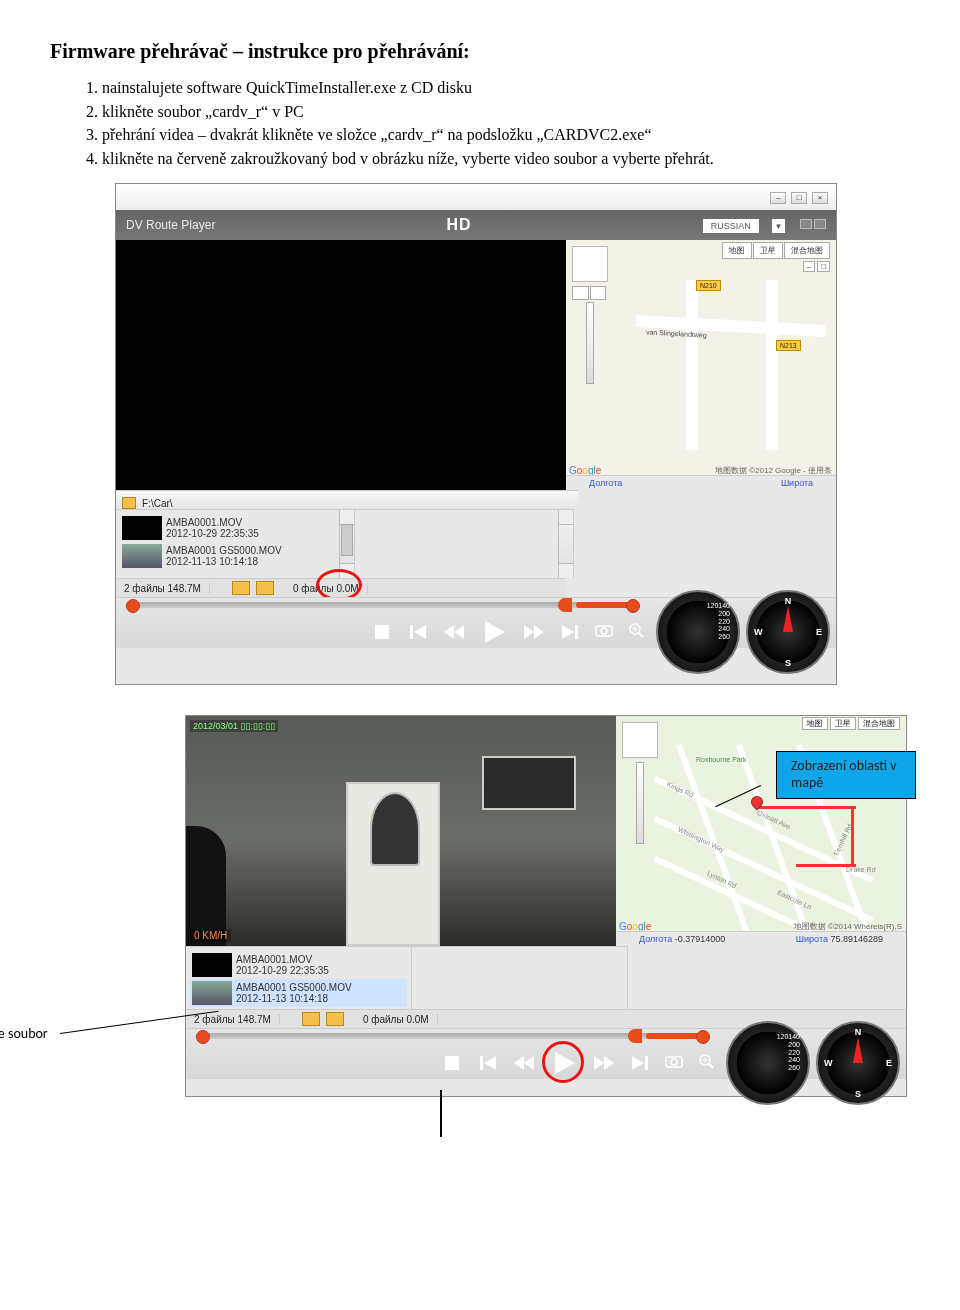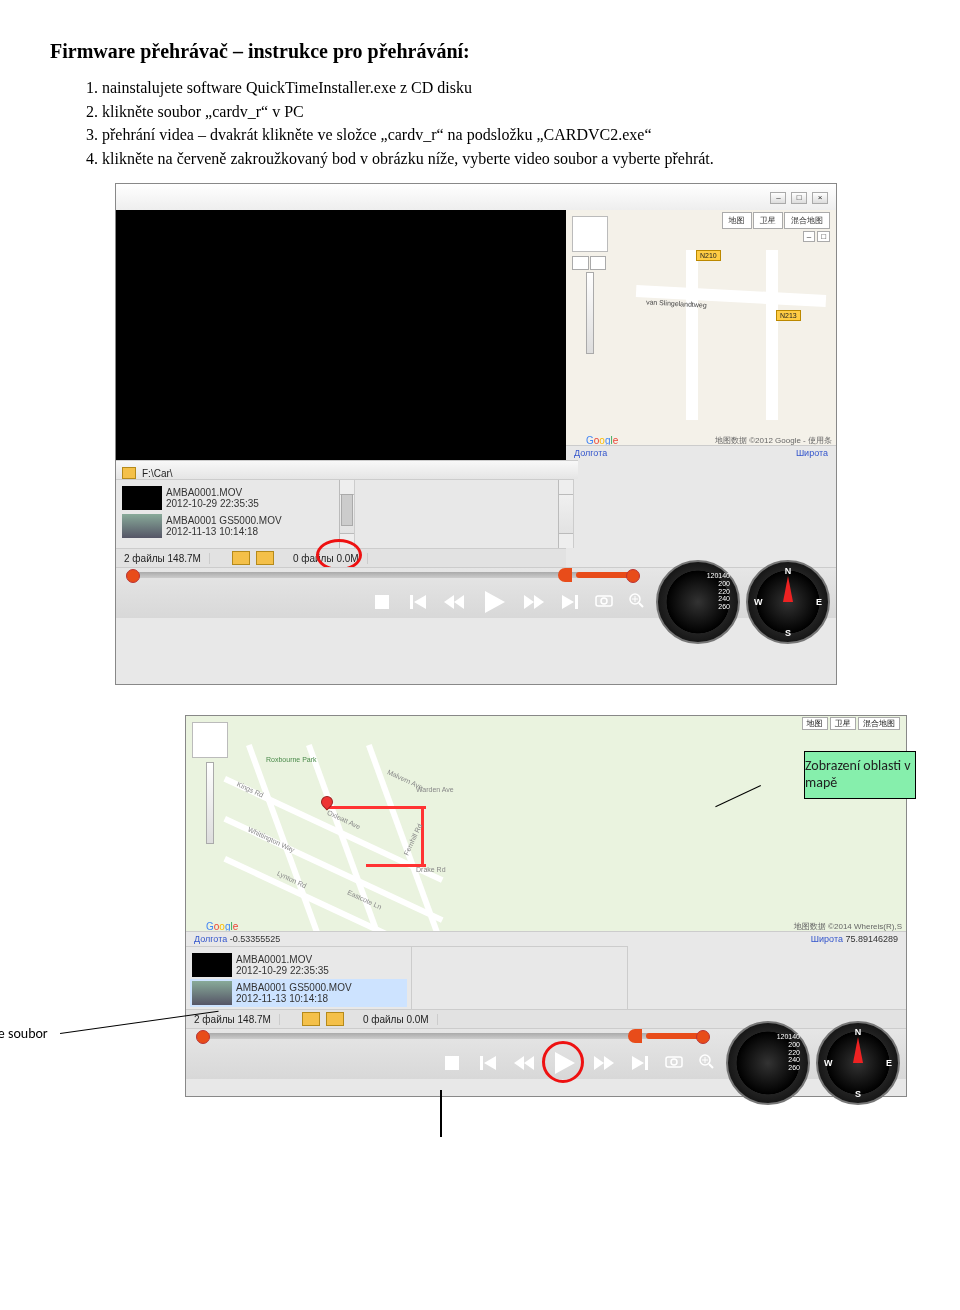--- a/index.html
+++ b/index.html
@@ -120,40 +120,40 @@
     border: 1px solid #aaa;
     background: #fff;
     margin-left: -1px;
   }
   .roads {
     position:absolute;
     background:#fff;
   }
   .google {
     position: absolute;
-    left: 20px; bottom: 14px;
+    left: 3px; bottom: 14px;
     font-size: 10px;
     color: #555;
     font-family: Arial;
   }
   
   .google-text span:nth-child(1){color:#4285F4}
   .google-text span:nth-child(2){color:#EA4335}
   .google-text span:nth-child(3){color:#FBBC05}
   .google-text span:nth-child(4){color:#4285F4}
   .google-text span:nth-child(5){color:#34A853}
   .google-text span:nth-child(6){color:#EA4335}
   .mapfoot {
     position:absolute; left:0; right:0; bottom:0;
     background:#e8e8e8;
     border-top:1px solid #ccc;
     font-size:9px;
     display:flex;
     justify-content:space-between;
-    padding: 2px 8px;
+    padding: 2px 23px;
     color:#35c;
   }
   .mapcredit{
     position:absolute;right:4px;bottom:14px;font-size:8px;color:#666;
   }
 
   .pathbar {
     background: linear-gradient(#f8f8f8,#e5e5e5);
     height: 18px;
     border-top:1px solid #ccc;
@@ -312,22 +312,22 @@
     position:absolute;right:0;top:250px;width:280px;height:58px;
     background:#f1f1ec;border:1px solid #ccc;font-size:8px;color:#666;
   }
   .chart .yax{position:absolute;left:2px;top:2px;bottom:2px;width:22px;display:flex;flex-direction:column;justify-content:space-between;text-align:right;}
   .chart .axis{position:absolute;left:26px;right:4px;top:50%;height:1px;background:#999;}
   .chart .line{position:absolute;left:26px;right:4px;top:38%;height:2px;background:#3a3;}
 
   .callout {
     position: absolute;
     border: 1px solid #000;
-    background: #86efac;
-    padding: 6px 0;
+    background: #0ea5e9;
+    padding: 6px 14px;
     font-family: Calibri, Arial, sans-serif;
     font-size: 14px;
     line-height:1.2;
   }
   .callout-line {
     position: absolute;
     background: #000;
     height: 1px;
     transform-origin: 0 0;
     z-index:5;
@@ -352,20 +352,29 @@
   <li>klikněte na červeně zakroužkovaný bod v obrázku níže, vyberte video soubor a vyberte přehrát.</li>
 </ol>
 
 <div class="screenshot screenshot1">
   <div class="titlebar">
     <span></span>
     <span class="winbtns">
       <span>–</span>
       <span>□</span>
       <span>×</span>
+    </span>
+  </div>
+  <div class="appheader">
+    <span>DV Route Player</span>
+    <span class="hd">HD</span>
+    <span>
+      <span class="langbox">RUSSIAN</span>
+      <span class="langbox" style="padding:2px 4px">▾</span>
+      <span class="headerbtns"><span></span><span></span></span>
     </span>
   </div>
 
   <div class="mainrow">
     <div class="videopane s1-video"></div>
     <div class="mappane" style="height:250px">
       <div class="maptabs">
         <span>地图</span>
         <span>卫星</span>
         <span>混合地图</span>
@@ -527,20 +536,29 @@
   <div class="callout-line" style="left:10px;top:318px;width:160px;transform:rotate(-8deg)"></div>
 
   <div class="screenshot screenshot2">
     <div style="position:absolute;top:2px;right:6px;font-size:8px;z-index:3">
       <span style="border:1px solid #aaa;background:#fff;padding:1px 4px">地图</span>
       <span style="border:1px solid #aaa;background:#fff;padding:1px 4px">卫星</span>
       <span style="border:1px solid #aaa;background:#fff;padding:1px 4px">混合地图</span>
     </div>
 
     <div class="mainrow">
+      <div class="s2-video">
+        <div class="house">
+          <div class="door"></div>
+          <div class="window"></div>
+          <div style="position:absolute;left:0;bottom:0;width:40px;height:120px;background:#111;border-radius:0 30px 0 0"></div>
+        </div>
+        <div class="overlay">2012/03/01  ▯▯:▯▯:▯▯</div>
+        <div class="kmh">0 KM/H</div>
+      </div>
       <div class="s2-map" style="height:230px">
         <div class="mapcontrols">
           <div class="pan"></div>
           <div class="slider"></div>
         </div>
         <div class="streets">
           <div class="st" style="left:40px;top:60px;width:240px;height:6px;transform:rotate(25deg)"></div>
           <div class="st" style="left:40px;top:100px;width:240px;height:6px;transform:rotate(25deg)"></div>
           <div class="st" style="left:40px;top:140px;width:240px;height:6px;transform:rotate(25deg)"></div>
           <div class="st" style="left:60px;top:30px;width:6px;height:200px;transform:rotate(-20deg)"></div>
@@ -557,21 +575,21 @@
           <span class="stlabel" style="left:50px;top:70px;transform:rotate(25deg)">Kings Rd</span>
           <span class="stlabel" style="left:200px;top:60px;transform:rotate(25deg)">Malvern Ave</span>
           <span class="stlabel" style="left:210px;top:120px;transform:rotate(-65deg)">Fernhill Rd</span>
           <span class="stlabel" style="left:230px;top:70px">Warden Ave</span>
           <span class="stlabel" style="left:230px;top:150px">Drake Rd</span>
           <span class="stlabel" style="left:160px;top:180px;transform:rotate(25deg)">Eastcote Ln</span>
         </div>
         <span class="google google-text"><span>G</span><span>o</span><span>o</span><span>g</span><span>l</span><span>e</span></span>
         <span class="mapcredit">地图数据 ©2014 Whereis(R),S</span>
         <div class="mapfoot">
-          <span><span>Долгота</span> <span style="color:#333">-0.53355525</span></span>
+          <span><span>Долгота</span> <span style="color:#333">-0.37914000</span></span>
           <span><span>Широта</span> <span style="color:#333">75.89146289</span></span>
         </div>
       </div>
     </div>
 
 
     <div style="display:flex">
       <div class="filelist" style="width:220px;height:54px">
         <div class="fileitem">
           <div class="thumb"></div>

